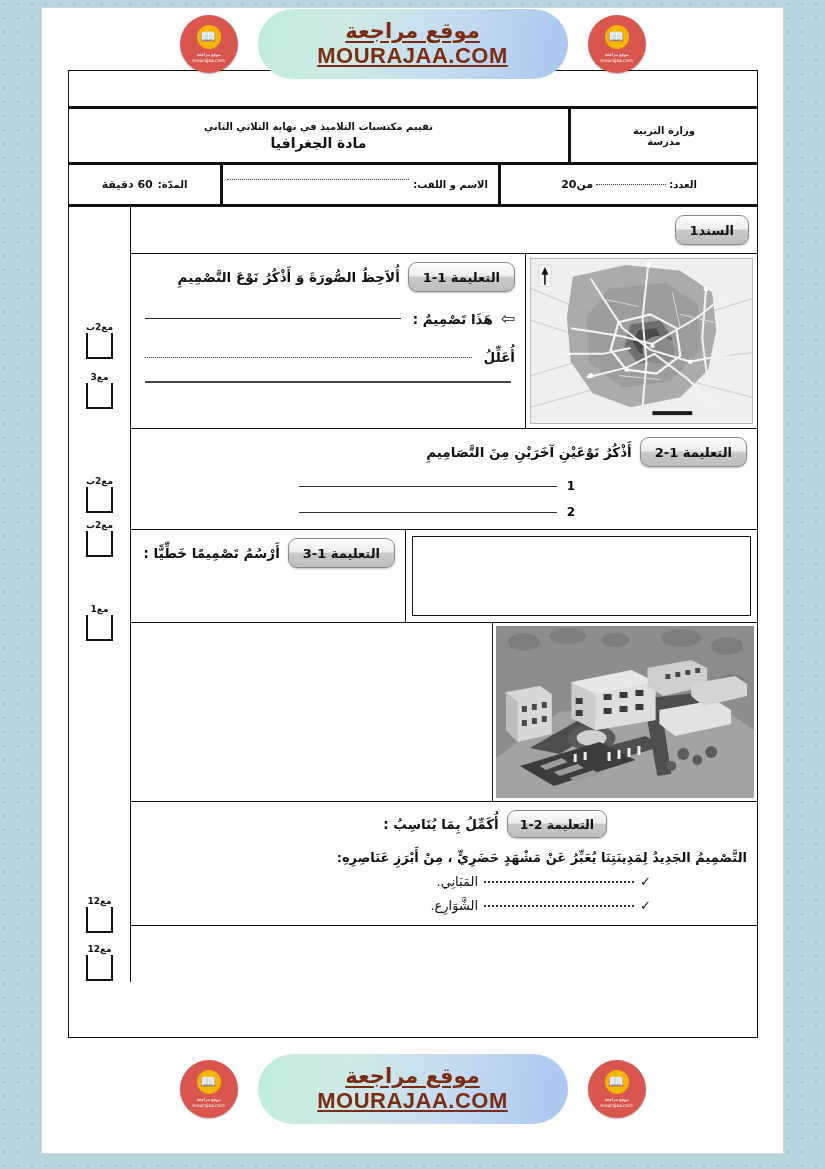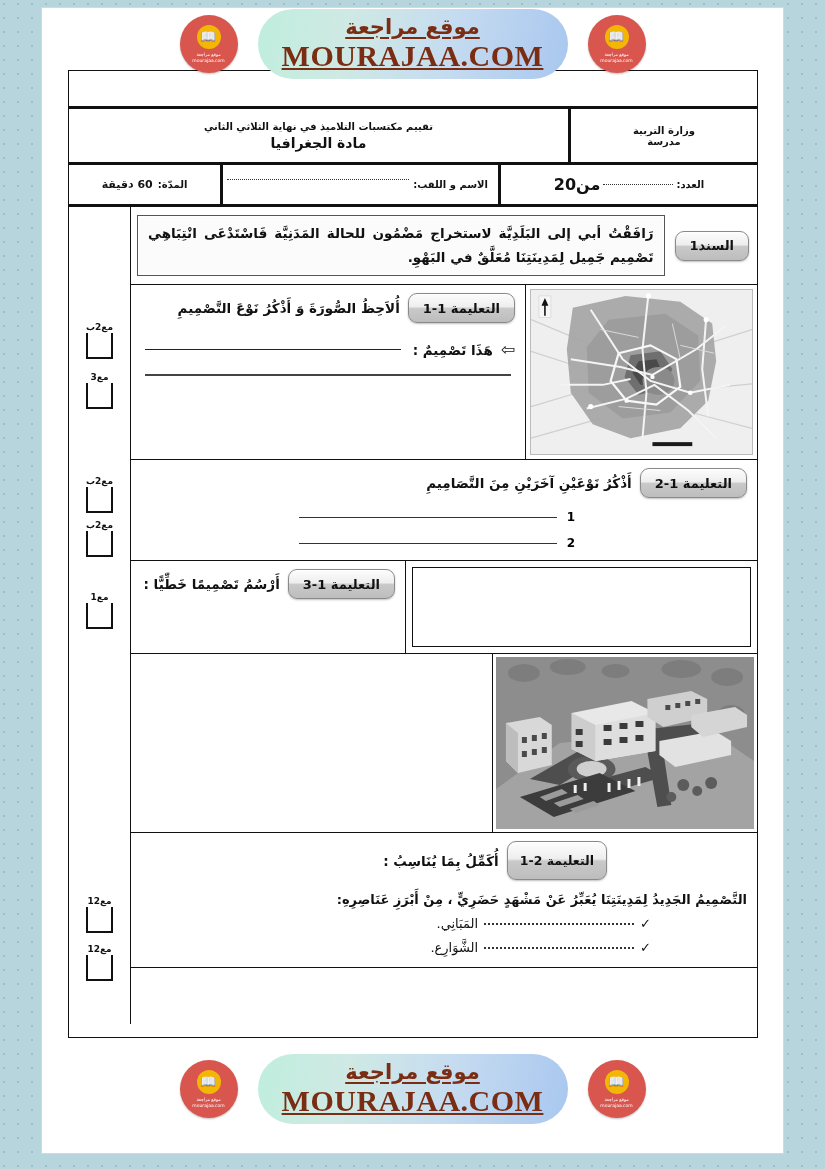--- a/index.html
+++ b/index.html
@@ -37,22 +37,22 @@
     display:flex; flex-direction:column; align-items:center; justify-content:center;
     position:relative;
   }
   .wm-l1 {
     font-family:"DejaVu Sans","Liberation Sans",sans-serif;
     font-size:21px; font-weight:700; color:#7a2d12;
     text-decoration:underline; text-decoration-thickness:2px; text-underline-offset:3px;
     line-height:1.15;
   }
   .wm-l2 {
-    font-family:Liberation Serif, serif;
-    font-size:30px; font-weight:700; color:#7a2d12; letter-spacing:.5px;
+    font-family:Liberation Sans, sans-serif;
+    font-size:22px; font-weight:700; color:#7a2d12; letter-spacing:.5px;
     text-decoration:underline; text-decoration-thickness:2px; text-underline-offset:2px;
   }
   .wm-badge {
     position:absolute; top:6px; width:58px; height:58px; border-radius:50%;
     background:#d9564f; color:#fff;
     display:flex; flex-direction:column; align-items:center; justify-content:center;
     box-shadow:0 1px 2px rgba(0,0,0,.25);
   }
   .wm-badge.left  { left:-78px; }
   .wm-badge.right { right:-78px; }
@@ -110,21 +110,21 @@
 
   
   .tag {
     display:inline-flex; align-items:center; justify-content:center;
     height:30px; padding:0 14px; border-radius:9px;
     background: linear-gradient(180deg,#fdfdfd 0%,#eeeeee 45%,#c9c9c9 52%,#bdbdbd 100%);
     border:1px solid #8a8a8a;
     box-shadow: inset 0 1px 0 #fff, 0 1px 2px rgba(0,0,0,.25);
     font-size:13px; font-weight:700; color:#111; white-space:nowrap;
   }
-  .tag.small { height:39px; font-size:12.5px; padding:0 12px; }
+  .tag.small { height:28px; font-size:12.5px; padding:0 12px; }
 
   
   .sec { border-bottom:1px solid #111; }
 
   
   #sec-src1 { display:flex; align-items:center; padding:8px 8px 8px 6px; gap:10px; }
   .src-box {
     flex:1; border:1px solid #555; background:#fbfbfb;
     padding:6px 10px; font-size:13.5px; font-weight:700; line-height:1.75;
     text-align:justify; color:#111;
@@ -201,21 +201,21 @@
         <div class="t-small">تقييم مكتسبات التلاميذ في نهاية الثلاثي الثاني</div>
         <div class="t-big">مادة الجغرافيا</div>
       </div>
     </div>
 
     <div class="hrow r2">
       <div class="hcell h-count">
         <div style="display:flex;align-items:center;gap:3px;font-size:10px;">
           <span>العدد:</span>
           <span class="dotline" style="width:70px;"></span>
-          <span style="font-size:16px;">من20</span>
+          <span style="font-size:11px;">من20</span>
         </div>
       </div>
       <div class="hcell h-name">
         <div style="display:flex;align-items:flex-start;gap:4px;width:100%;justify-content:flex-start;padding-right:6px;font-size:10px;">
           <span>الاسم و اللقب:</span>
           <span class="dotline" style="flex:1;"></span>
         </div>
       </div>
       <div class="hcell h-dur">
         <div style="display:flex;align-items:center;gap:5px;font-size:10px;">
@@ -224,21 +224,20 @@
         </div>
       </div>
     </div>
 
     <div id="bodywrap">
 
       <div id="content">
 
         <div class="sec" id="sec-src1">
           <span class="tag">السند1</span>
-          <div class="src-box">رَافَقْتُ أبي إلى البَلَدِيَّة لاستخراج مَضْمُون للحالة المَدَنِيَّة فَاسْتَدْعَى انْتِبَاهِي تَصْمِيم جَمِيل لِمَدِينَتِنَا مُعَلَّقٌ في البَهْوِ.</div>
         </div>
 
         <div class="sec" id="sec-i11">
 
           <div class="map-cell">
             <div class="map-img">
               <svg viewBox="0 0 222 166" width="100%" height="100%" preserveAspectRatio="none">
                 <rect x="0" y="0" width="222" height="166" fill="#efefef"></rect>
 
                 <g stroke="#cfcfcf" stroke-width="1.2" fill="none">
@@ -290,20 +289,24 @@
               <span class="tag">التعليمة 1-1</span>
               <span class="qtext">أُلاَحِظُ الصُّورَةَ وَ أَذْكُرُ نَوْعَ التَّصْمِيمِ</span>
             </div>
 
             <div class="qline" style="margin-top:18px;">
               <span class="arrow-glyph">⇦</span>
               <span class="qtext">هَذَا تَصْمِيمٌ :</span>
               <span class="fillline"></span>
             </div>
 
+            <div class="qline" style="margin-top:22px;">
+              <span class="qtext">أُعَلِّلُ</span>
+              <span class="fillline dotty"></span>
+            </div>
             <div class="qline" style="margin-top:16px;">
               <span class="fillline thick"></span>
             </div>
           </div>
         </div>
 
         <div class="sec" id="sec-i21">
           <div class="qline">
             <span class="tag">التعليمة 1-2</span>
             <span class="qtext">أَذْكُرُ نَوْعَيْنِ آخَرَيْنِ مِنَ التَّصَامِيمِ</span>
@@ -464,21 +467,21 @@
             <span class="mlabel">مع2ب</span>
             <span class="mbox"></span>
           </div>
           <div class="mbox-wrap" style="margin-top:8px;">
             <span class="mlabel">مع2ب</span>
             <span class="mbox"></span>
           </div>
         </div>
 
         <div class="mrow" style="height:96px;">
-          <div class="mbox-wrap" style="margin-top:12px;text-align:center;">
+          <div class="mbox-wrap" style="margin-top:24px;text-align:center;">
             <span class="mlabel">مع1</span>
             <span class="mbox"></span>
           </div>
         </div>
 
         <div class="mrow" style="height:180px;"></div>
 
         <div class="mrow" style="height:120px;">
           <div class="mbox-wrap" style="margin-top:40px;">
             <span class="mlabel">مع12</span>

